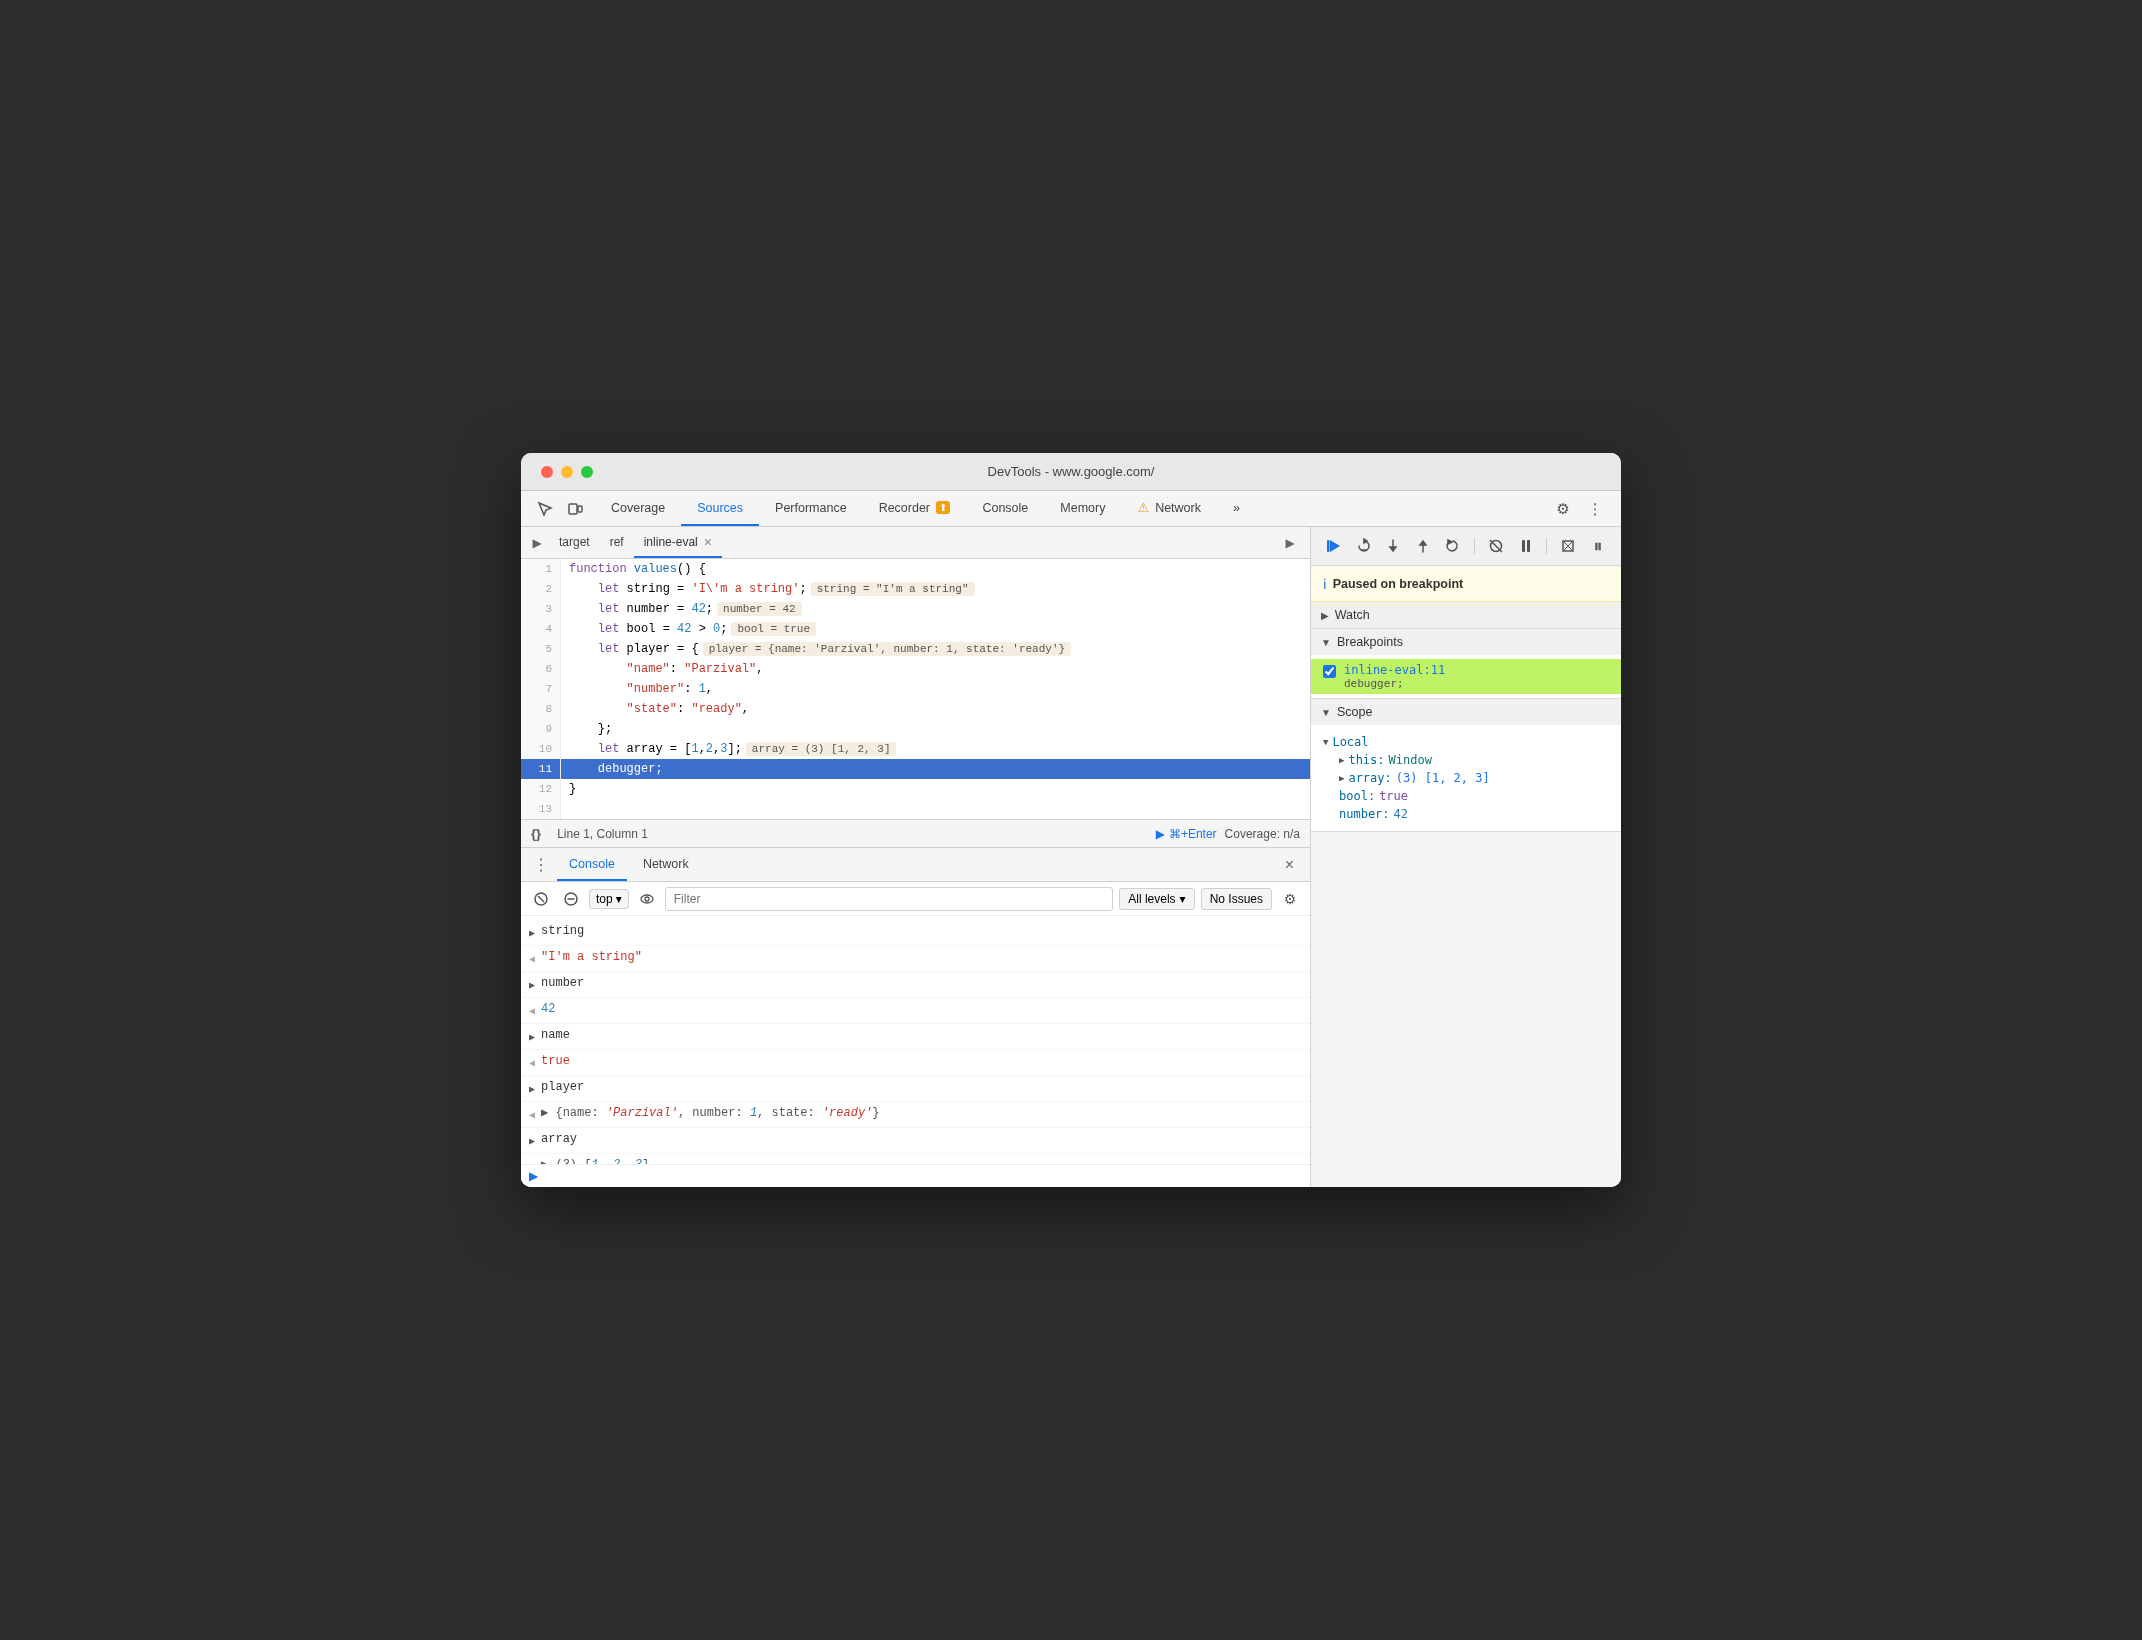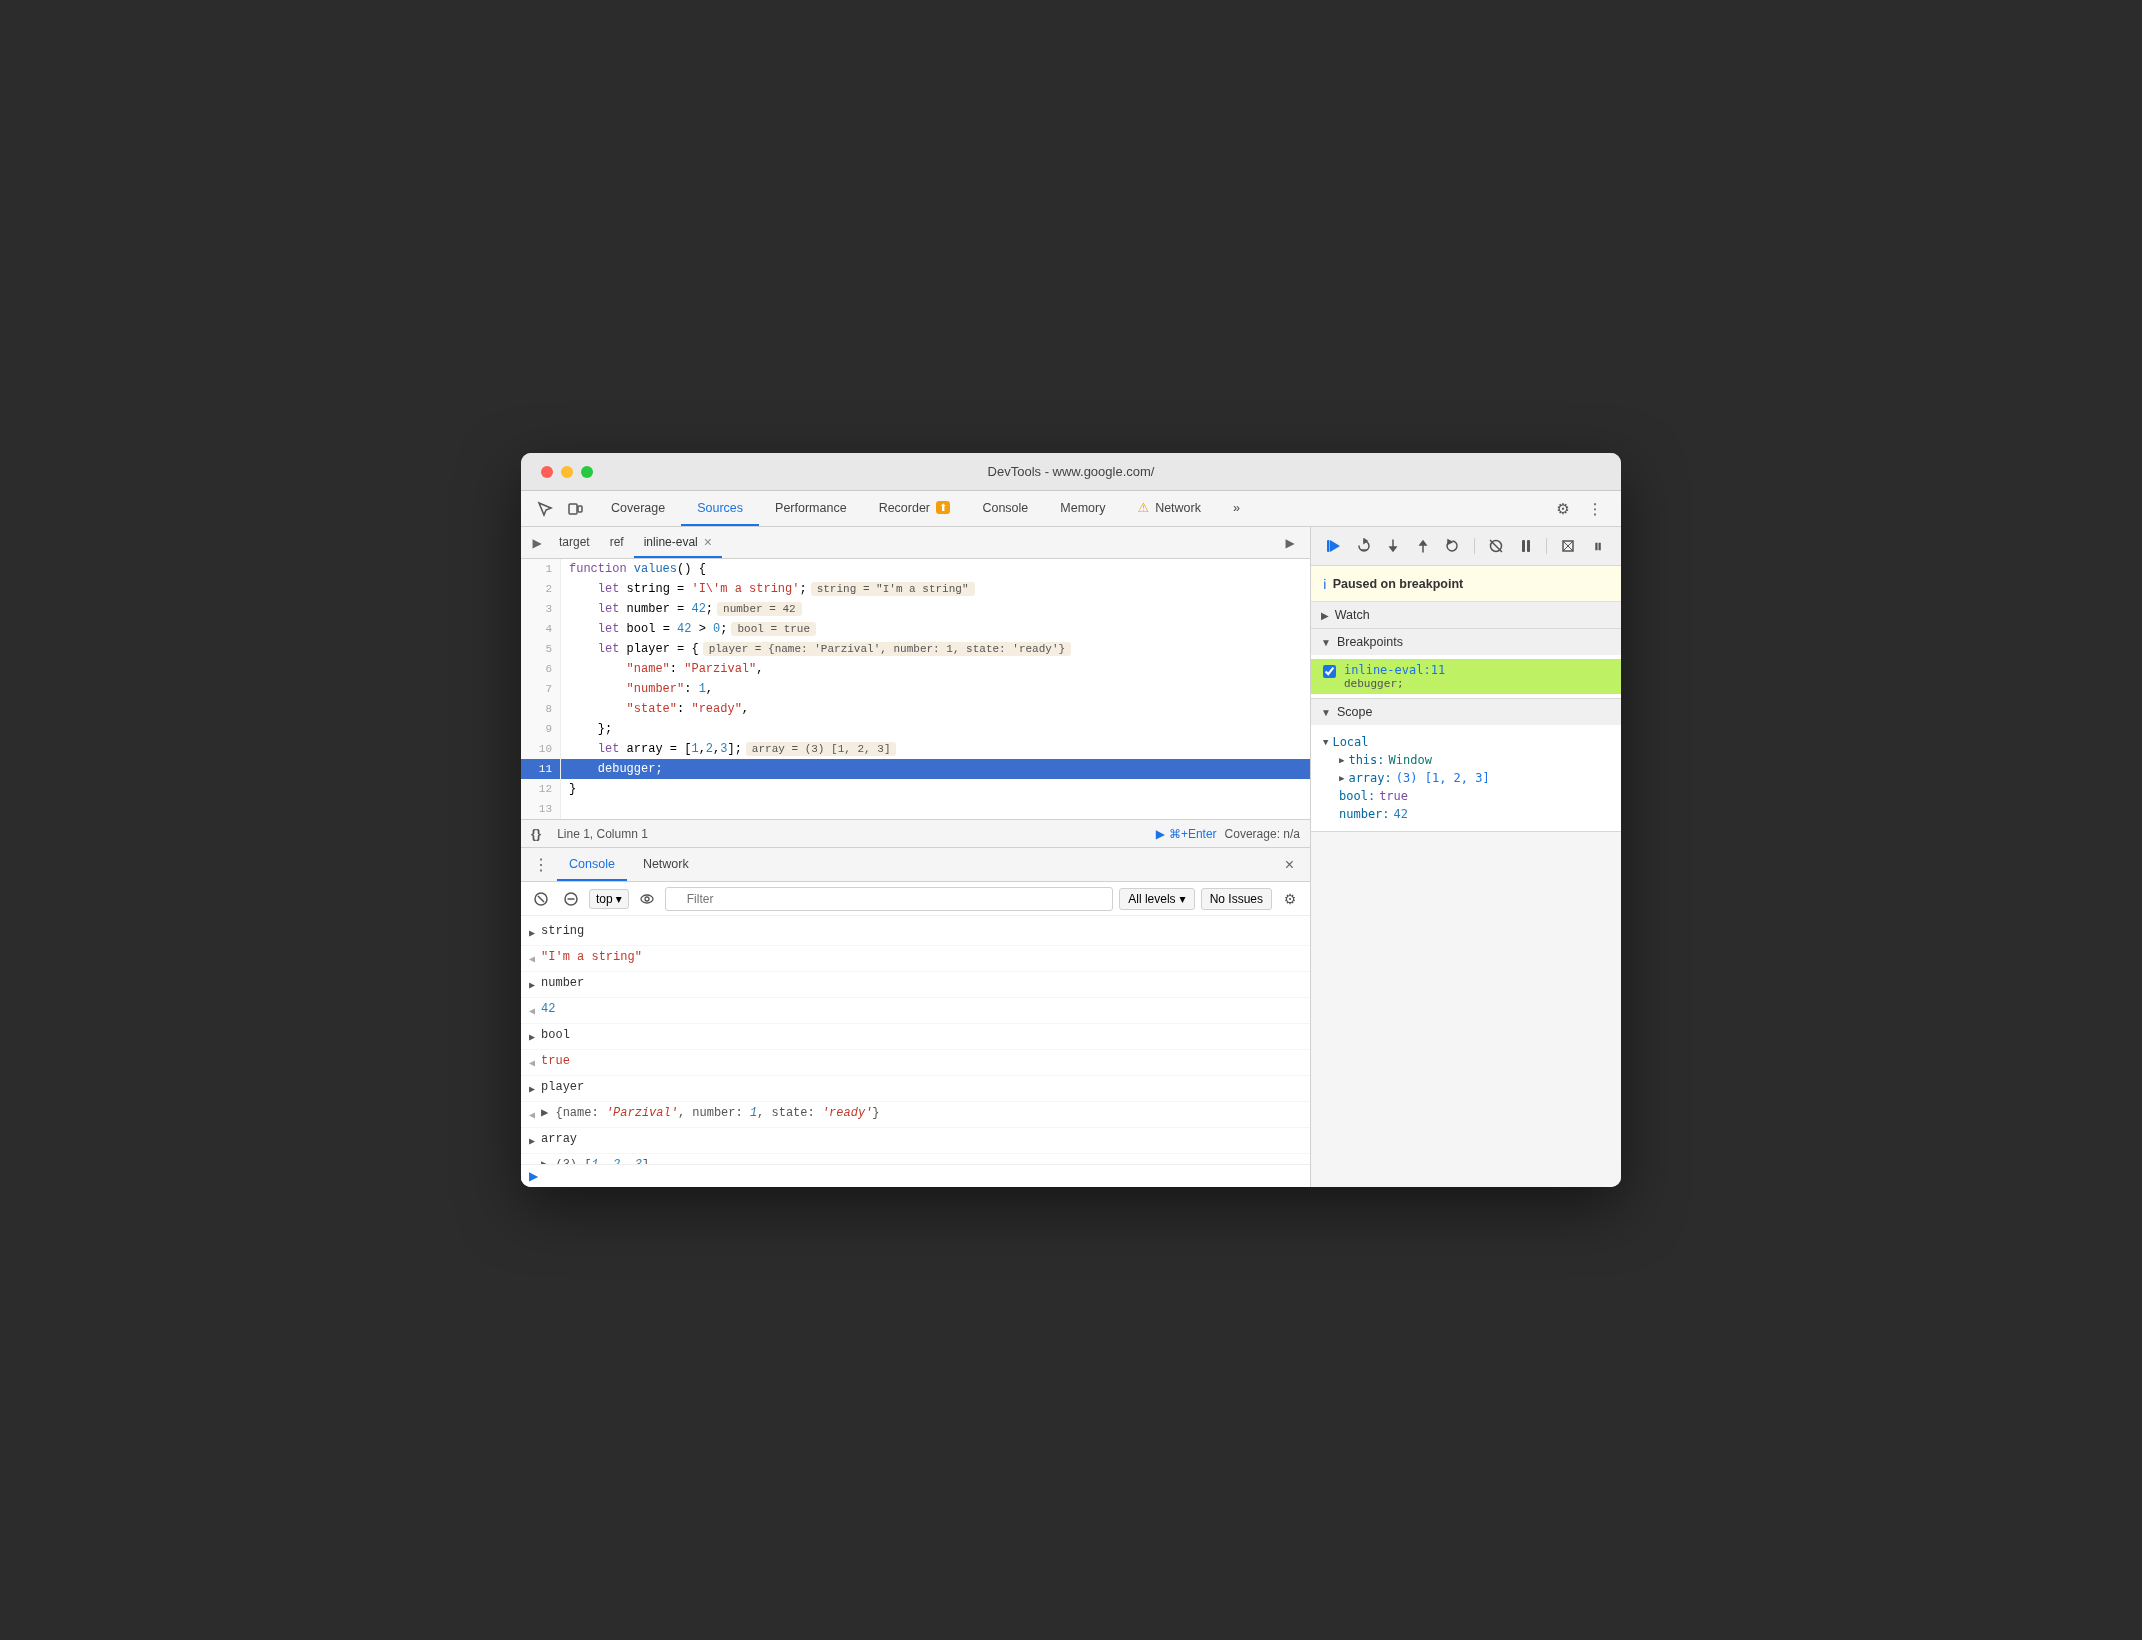--- a/index.html
+++ b/index.html
@@ -335,21 +335,21 @@
       cursor: pointer;
       border-radius: 3px;
       color: #555;
       font-size: 13px;
     }
     .console-filter-input {
       flex: 1;
       height: 24px;
       border: 1px solid #d0d0d0;
       border-radius: 3px;
-      padding: 0 21px;
+      padding: 0 8px;
       font-size: 12px;
       outline: none;
     }
     .console-levels-btn {
       background: #f5f5f5;
       border: 1px solid #d0d0d0;
       border-radius: 3px;
       padding: 3px 8px;
       font-size: 12px;
       cursor: pointer;
@@ -783,21 +783,21 @@
             <span class="console-arrow">▶</span>
             <span class="console-text">number</span>
           </div>
           <div class="console-entry">
             <span class="console-arrow output">◀</span>
             <span class="console-number">42</span>
           </div>
 
           <div class="console-entry">
             <span class="console-arrow">▶</span>
-            <span class="console-text">bool</span>
+            <span class="console-text">name</span>
           </div>
           <div class="console-entry">
             <span class="console-arrow output">◀</span>
             <span class="console-bool">true</span>
           </div>
 
           <div class="console-entry">
             <span class="console-arrow">▶</span>
             <span class="console-text">player</span>
           </div>

